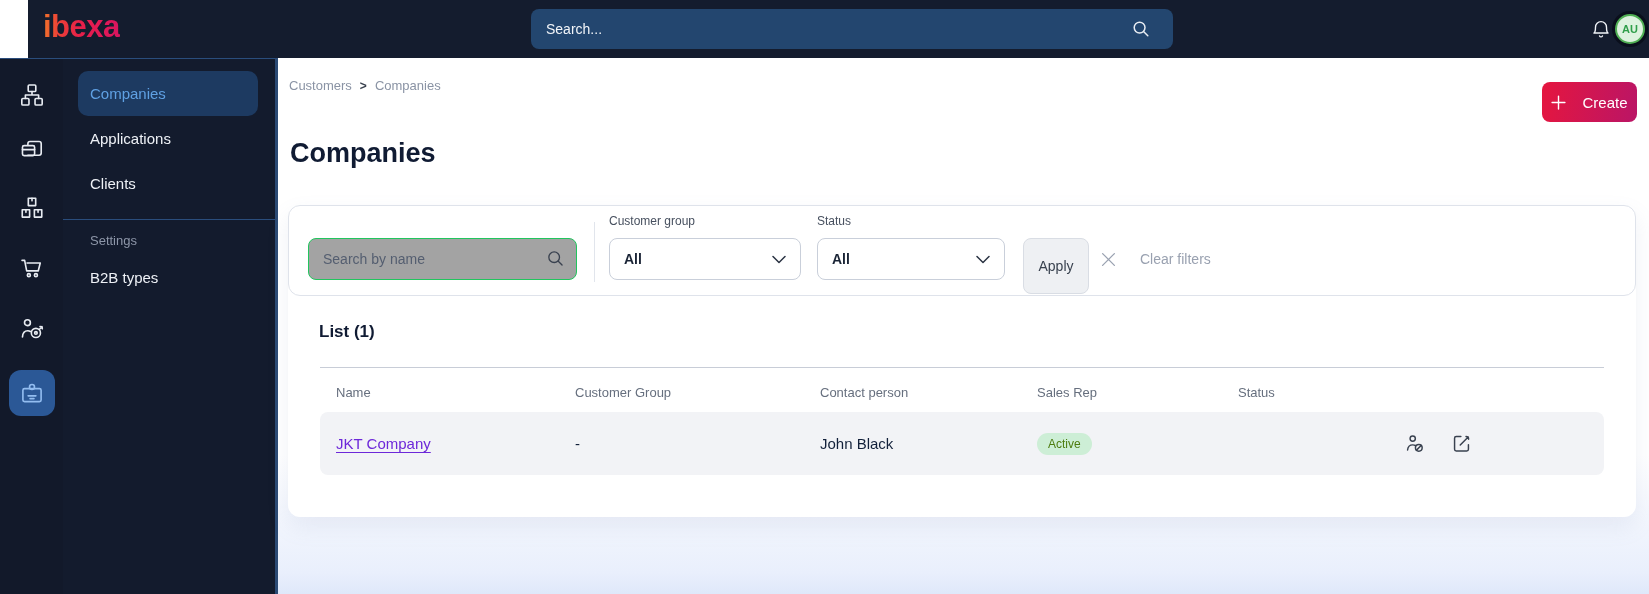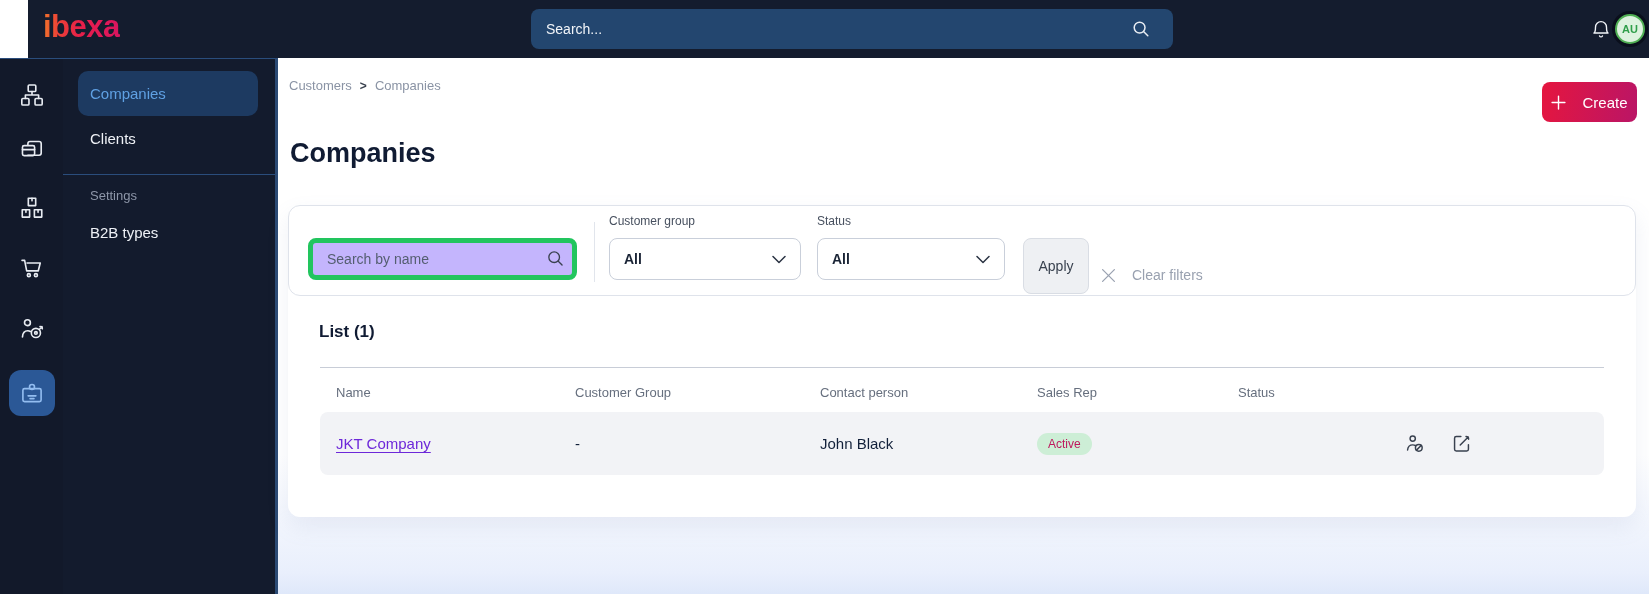--- a/index.html
+++ b/index.html
@@ -54,46 +54,46 @@
           display: flex; align-items: center; justify-content: center; gap: 16px; cursor: pointer; }
   .page-title { position: absolute; left: 12px; top: 80px; font-size: 27px; font-weight: 700; color: #101b33; }
 
   .card { position: absolute; left: 10px; top: 147px; width: 1348px; height: 312px; background: #fff;
           border-radius: 12px; box-shadow: 0 10px 22px rgba(120, 140, 180, 0.12); }
 
   
   .filterbar { position: absolute; left: 0; top: 0; width: 1348px; height: 91px;
           border: 1px solid #dfe3eb; border-radius: 12px; background: #fff; }
   .filter-search { position: absolute; left: 19px; top: 32px; width: 269px; height: 42px; }
-  .filter-search input { width: 100%; height: 100%; border: 5px solid #22c55e; border-radius: 8px; font-size: 14px;
-          color: #212a3a; padding: 0 40px 0 14px; outline: none; font-family: inherit; background: #c4b5fd; }
+  .filter-search input { width: 100%; height: 100%; border: 1px solid #22c55e; border-radius: 8px; font-size: 14px;
+          color: #212a3a; padding: 0 40px 0 14px; outline: none; font-family: inherit; background: #a3a3a3; }
   .filter-search input::placeholder { color: #545e70; opacity: 1; }
   .filter-search .mag { position: absolute; right: 12px; top: 11px; }
   .v-divider { position: absolute; left: 305px; top: 16px; width: 1px; height: 60px; background: #e1e5ec; }
   .filter-label { position: absolute; top: 8px; font-size: 12px; color: #47505f; }
   .lab-group { left: 320px; } .lab-status { left: 528px; }
   .select { position: absolute; top: 32px; height: 42px; border: 1px solid #c9cfda; border-radius: 8px; background: #fff;
           display: flex; align-items: center; justify-content: space-between; padding: 0 14px; cursor: pointer; }
   .sel-group { left: 320px; width: 192px; } .sel-status { left: 528px; width: 188px; }
   .select .val { font-size: 14px; font-weight: 600; color: #1a2436; }
   .apply-btn { position: absolute; left: 734px; top: 32px; width: 66px; height: 56px; background: #eef0f3;
           border: 1px solid #d9dde4; border-radius: 8px; font-size: 14px; color: #39424f; font-family: inherit; cursor: pointer; }
-  .clear-filters { position: absolute; left: 812px; top: 48px; height: 42px; display: flex; align-items: center; gap: 16px;
+  .clear-filters { position: absolute; left: 812px; top: 32px; height: 42px; display: flex; align-items: center; gap: 24px;
           color: #99a1b0; font-size: 14px; cursor: pointer; background: none; border: none; font-family: inherit; }
 
   
   .list-title { position: absolute; left: 31px; top: 117px; font-size: 17px; font-weight: 700; color: #101b33; }
   .rule { position: absolute; left: 32px; top: 162px; width: 1284px; height: 1px; background: #c8cdd7; }
   .thead, .trow { position: absolute; left: 32px; width: 1284px; display: grid;
           grid-template-columns: 239px 245px 217px 201px 1fr 112px; align-items: center;
           padding-left: 16px; padding-right: 20px; }
   .thead { top: 180px; font-size: 13px; color: #666f7e; }
   .trow { top: 207px; height: 63px; background: #f2f3f6; border-radius: 8px; font-size: 15px; color: #12203a; }
   .name-link { color: #6d28d9; text-decoration: underline; text-underline-offset: 3px; cursor: pointer; }
-  .badge { display: inline-block; background: #cdeed6; color: #be185d; font-size: 12px; padding: 4px 11px;
+  .badge { display: inline-block; background: #cdeed6; color: #4d7c0f; font-size: 12px; padding: 4px 11px;
           border-radius: 11px; }
   .c-actions { display: flex; justify-content: flex-end; gap: 26px; }
   .icon-btn { background: none; border: none; padding: 0; color: #39414f; cursor: pointer; display: flex; }
 
   svg { display: block; }
 </style>
 </head>
 <body>
 
 <div class="app">
@@ -179,20 +179,21 @@
           <rect x="3.6" y="8" width="16.8" height="12" rx="1.5"></rect>
           <circle cx="12" cy="6.4" r="2.3"></circle>
           <path d="M8.4 14.6h7.2M10.2 17.2h3.6"></path>
         </svg>
       </span>
     </button>
   </nav>
 
   <nav class="submenu">
     <div class="submenu-item active">Companies</div>
+    <div class="submenu-item">Applications</div>
     <div class="submenu-item">Clients</div>
     <div class="submenu-divider"></div>
     <div class="submenu-section">Settings</div>
     <div class="submenu-item settings">B2B types</div>
   </nav>
 
   <main class="main">
 
     <div class="breadcrumb">
       <span class="crumb">Customers</span>

